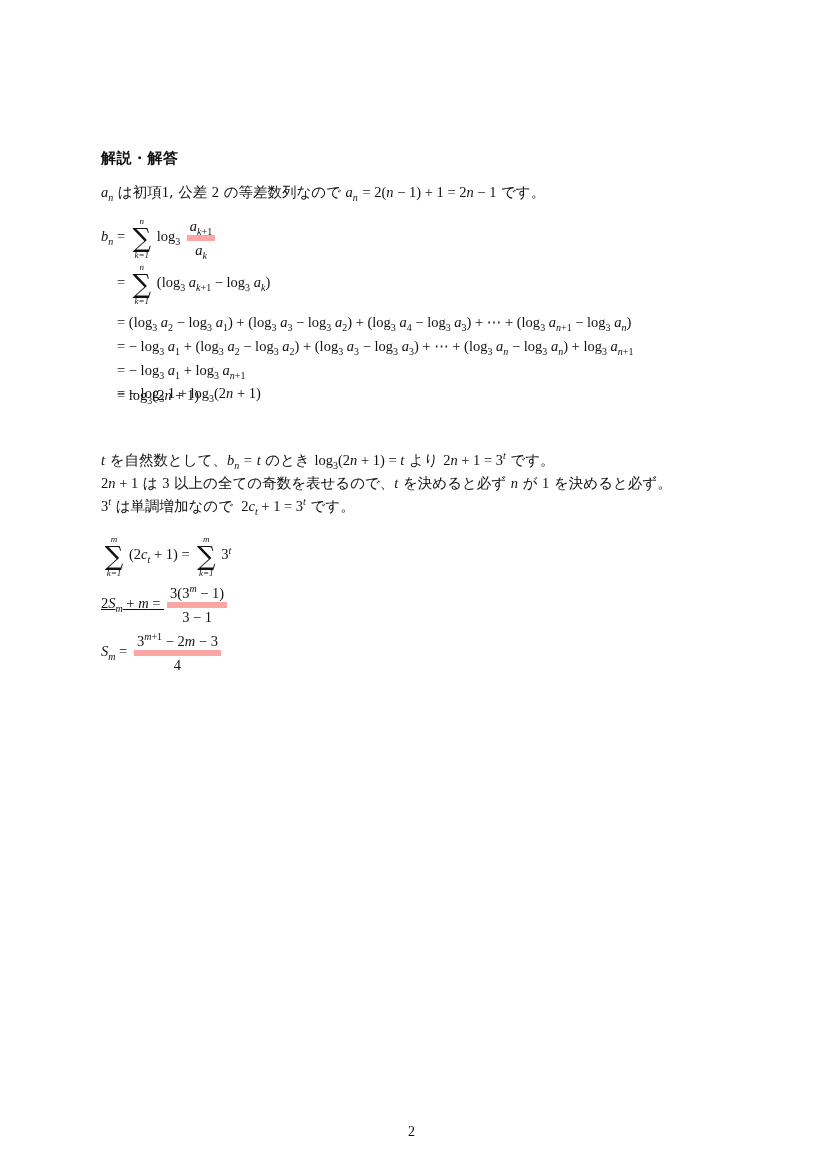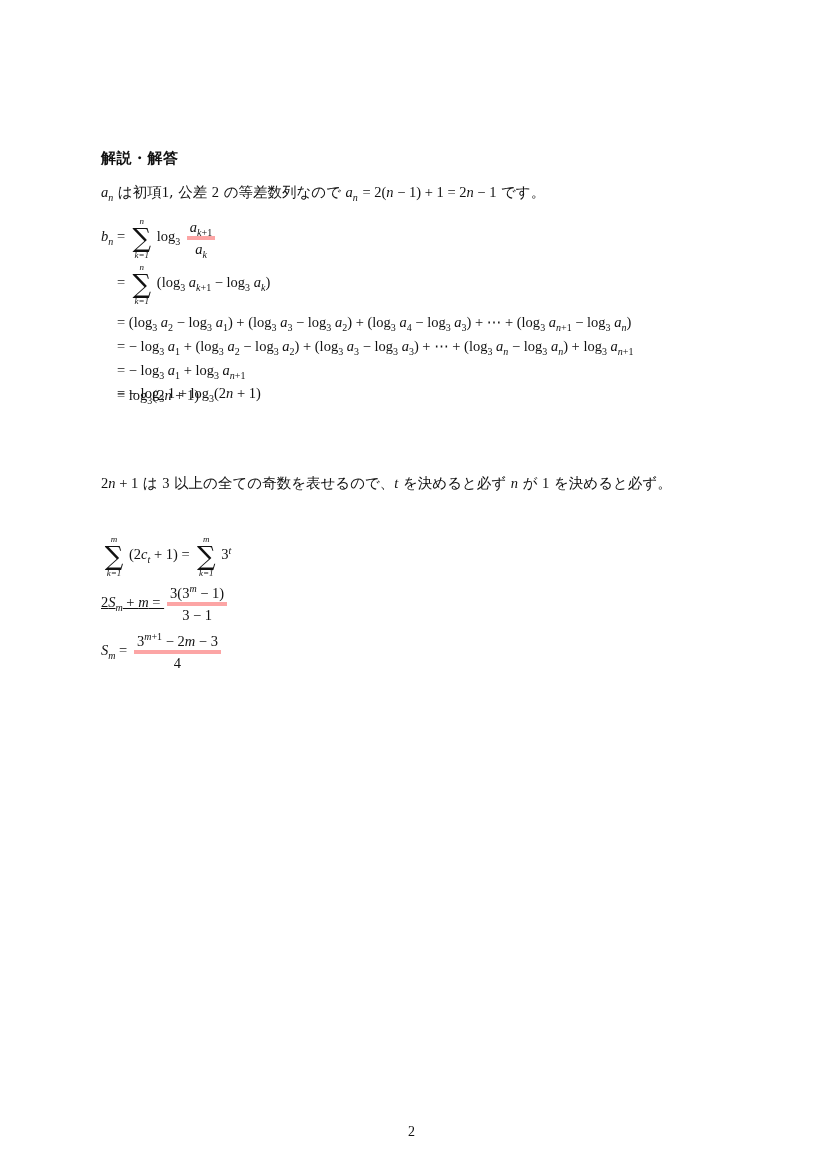--- a/index.html
+++ b/index.html
@@ -9,21 +9,21 @@
   .heading { position: absolute; left: 101px; top: 149px; font-size: 15px; font-weight: bold;
              font-family: "DejaVu Sans", "Liberation Sans", sans-serif; letter-spacing: 0.5px; }
   .line { position: absolute; left: 101px; font-size: 14.5px; white-space: nowrap; line-height: 20px; }
   i, .mi { font-style: italic; font-family: "Liberation Serif", "DejaVu Serif", serif; }
   .rm { font-family: "Liberation Serif", "DejaVu Serif", serif; }
   sub, sup { font-size: 10px; line-height: 0; }
   .sigma { display: inline-block; position: relative; vertical-align: middle; text-align: center; width: 26px; margin-right: 2px; }
   .sigma .sym { font-size: 26px; line-height: 24px; display: block; font-family: "DejaVu Serif", serif; }
   .sigma .top, .sigma .bot { display: block; font-size: 9px; line-height: 10px; font-style: italic; font-family: "Liberation Serif", serif; }
   .frac { display: inline-block; vertical-align: middle; text-align: center; margin: 0 3px; }
-  .frac .num { display: block; padding: 0 3px; line-height: 18px; border-bottom: 4px solid #fca5a5; }
+  .frac .num { display: block; padding: 0 3px; line-height: 18px; border-bottom: 6px solid #fca5a5; }
   .frac .den { display: block; padding: 0 3px; line-height: 18px; }
   .eq { position: absolute; left: 101px; font-size: 14.5px; white-space: nowrap; font-family: "Liberation Serif", serif; }
   .indent { left: 117px; }
   .pagenum { position: absolute; left: 408px; top: 1124px; font-size: 14px; font-family: "Liberation Serif", serif; }
 </style>
 </head>
 <body>
 
 <div class="page">
 
@@ -61,25 +61,35 @@
   </div>
 
   <div class="eq indent" style="top:385px;">
     = − log<sub>3</sub> 1 + log<sub>3</sub>(2<i>n</i> + 1)
   </div>
 
   <div class="eq indent" style="top:387px;text-align:right;">
     = log<sub>3</sub>(2<i>n</i> + 1)
   </div>
 
+  <div class="line" style="top:450px;">
+    <i>t</i> <span>を自然数として、</span><i>b</i><sub><i>n</i></sub> <span class="rm">=</span> <i>t</i> <span>のとき</span>
+    <span class="rm">log<sub>3</sub>(2<i>n</i> + 1) = <i>t</i></span> <span>より</span>
+    <span class="rm">2<i>n</i> + 1 = 3<sup><i>t</i></sup></span> <span>です。</span>
+  </div>
 
   <div class="line" style="top:473px;">
     <span class="rm">2<i>n</i> + 1</span> <span>は</span> <span class="rm">3</span> <span>以上の全ての奇数を表せるので、</span><i>t</i> <span>を決めると必ず</span> <i>n</i> <span>が</span> <span class="rm">1</span> <span>を決めると必ず。</span>
   </div>
 
+  <div class="line" style="top:496px;">
+    <span class="rm">3<sup><i>t</i></sup></span> <span>は単調増加なので</span>
+    <span class="rm">&nbsp;2<i>c</i><sub><i>t</i></sub> + 1 = 3<sup><i>t</i></sup></span>
+    <span>です。</span>
+  </div>
 
   <div class="eq" style="top:534px;">
     <span class="sigma"><span class="top">m</span><span class="sym">∑</span><span class="bot">k=1</span></span>(2<i>c</i><sub><i>t</i></sub> + 1) =
     <span class="sigma"><span class="top">m</span><span class="sym">∑</span><span class="bot">k=1</span></span>3<sup><i>t</i></sup>
   </div>
 
   <div class="eq" style="top:584px;text-decoration:underline;">
     2<i>S</i><sub><i>m</i></sub> + <i>m</i> =
     <span class="frac"><span class="num">3(3<sup><i>m</i></sup> − 1)</span><span class="den">3 − 1</span></span>
   </div>

